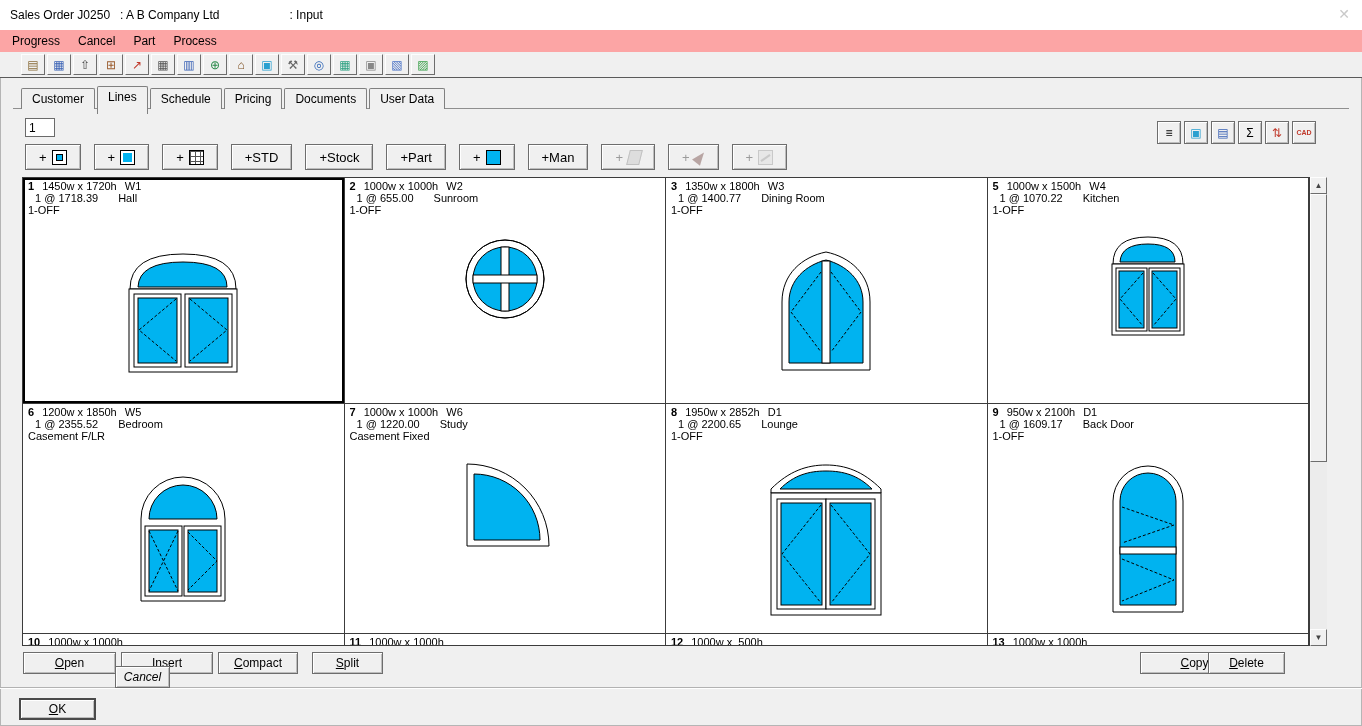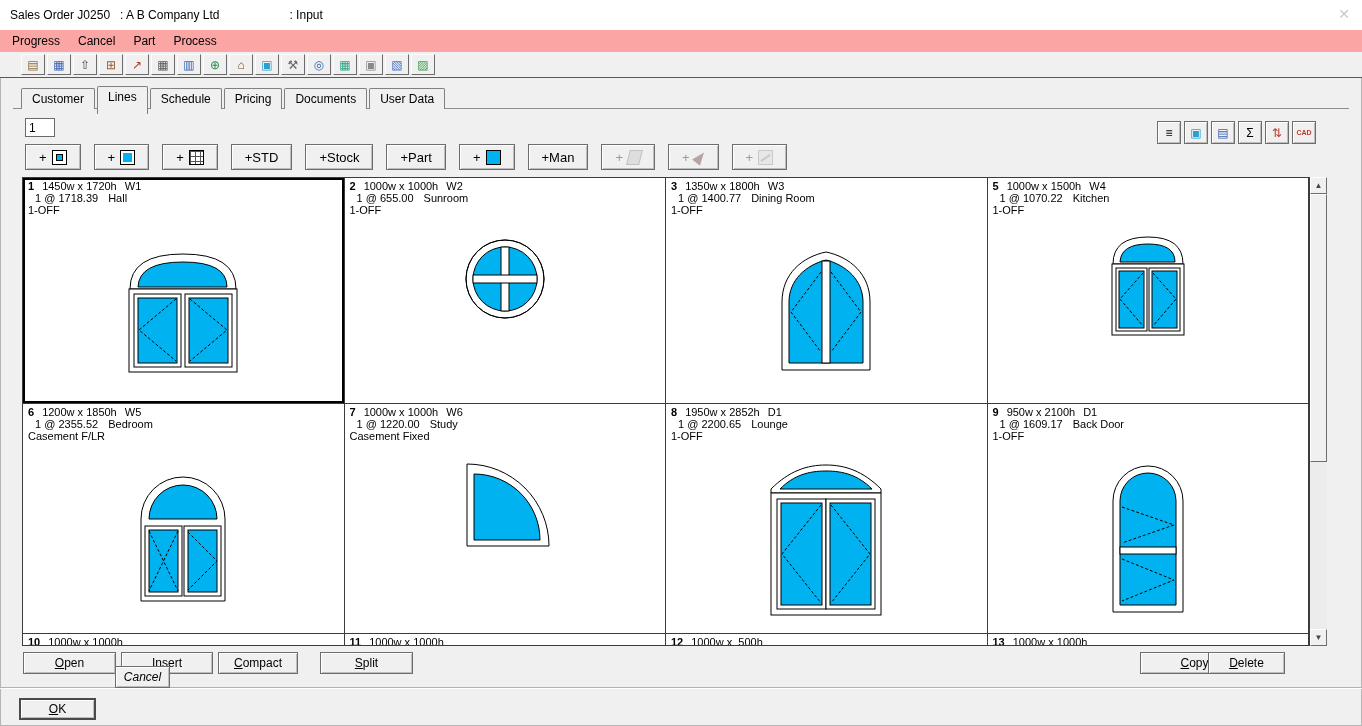--- a/index.html
+++ b/index.html
@@ -64,21 +64,21 @@
   .vbtn .cad-text{font-size:7px;font-weight:bold;color:#c0392b;letter-spacing:0;}
 
   
   .grid{position:absolute;left:9px;top:68px;width:1288px;height:469px;display:grid;
         grid-template-columns:repeat(4,1fr);grid-template-rows:226px 230px 226px;
         background:#fff;border:1px solid #3c3c3c;overflow:hidden;box-sizing:border-box;}
   .cell{position:relative;border-right:1px solid #3c3c3c;border-bottom:1px solid #3c3c3c;
         background:#fff;padding:2px 5px;font-size:11px;overflow:hidden;box-sizing:border-box;}
   .cell.selected{box-shadow:inset 0 0 0 2px #000;}
   .h1{display:flex;gap:8px;white-space:pre;}
-  .h2{display:flex;gap:10px;padding-left:7px;white-space:pre;}
+  .h2{display:flex;gap:20px;padding-left:7px;white-space:pre;}
   .h3{white-space:pre;}
   .draw{position:absolute;left:0;right:0;top:42px;bottom:2px;display:flex;
         align-items:center;justify-content:center;}
   svg .frame{fill:#fff;stroke:#000;}
   svg .glass{fill:var(--glass,#00b3f0);stroke:#000;}
   svg .dash{fill:none;stroke:#000;stroke-dasharray:3 2;}
 
   
   .vscroll{position:absolute;left:1297px;top:68px;width:17px;height:469px;background:#ececec;}
   .sbtn{position:absolute;left:0;width:17px;height:17px;background:#f0f0f0;border:1px solid;
@@ -89,21 +89,21 @@
   .sthumb{position:absolute;left:0;top:17px;width:17px;height:268px;background:#f0f0f0;
           border:1px solid;border-color:#fdfdfd #6d6d6d #6d6d6d #fdfdfd;box-sizing:border-box;}
 
   
   .btn{position:absolute;height:22px;background:#f0f0f0;border:1px solid #6d6d6d;
        box-shadow:inset 1px 1px 0 #fff, inset -1px -1px 0 #bdbdbd;
        font-size:12px;font-family:inherit;text-align:center;line-height:19px;padding:0;}
   .btn-open{left:23px;top:652px;width:93px;}
   .btn-insert{left:121px;top:652px;width:92px;}
   .btn-compact{left:218px;top:652px;width:80px;}
-  .btn-split{left:320px;top:652px;width:93px;}
+  .btn-split{left:312px;top:652px;width:71px;}
   .btn-copy{left:1140px;top:652px;width:109px;}
   .btn-delete{left:1208px;top:652px;width:77px;}
   .groove{position:absolute;left:0;top:687px;width:100%;height:2px;
           border-top:1px solid #b2b2b2;border-bottom:1px solid #fff;box-sizing:border-box;}
   .btn-ok{left:19px;top:698px;width:77px;border:2px solid #4a4a4a;line-height:16px;}
   .btn-cancel{left:115px;top:666px;width:55px;font-style:italic;}
 </style>
 </head>
 <body>
 

